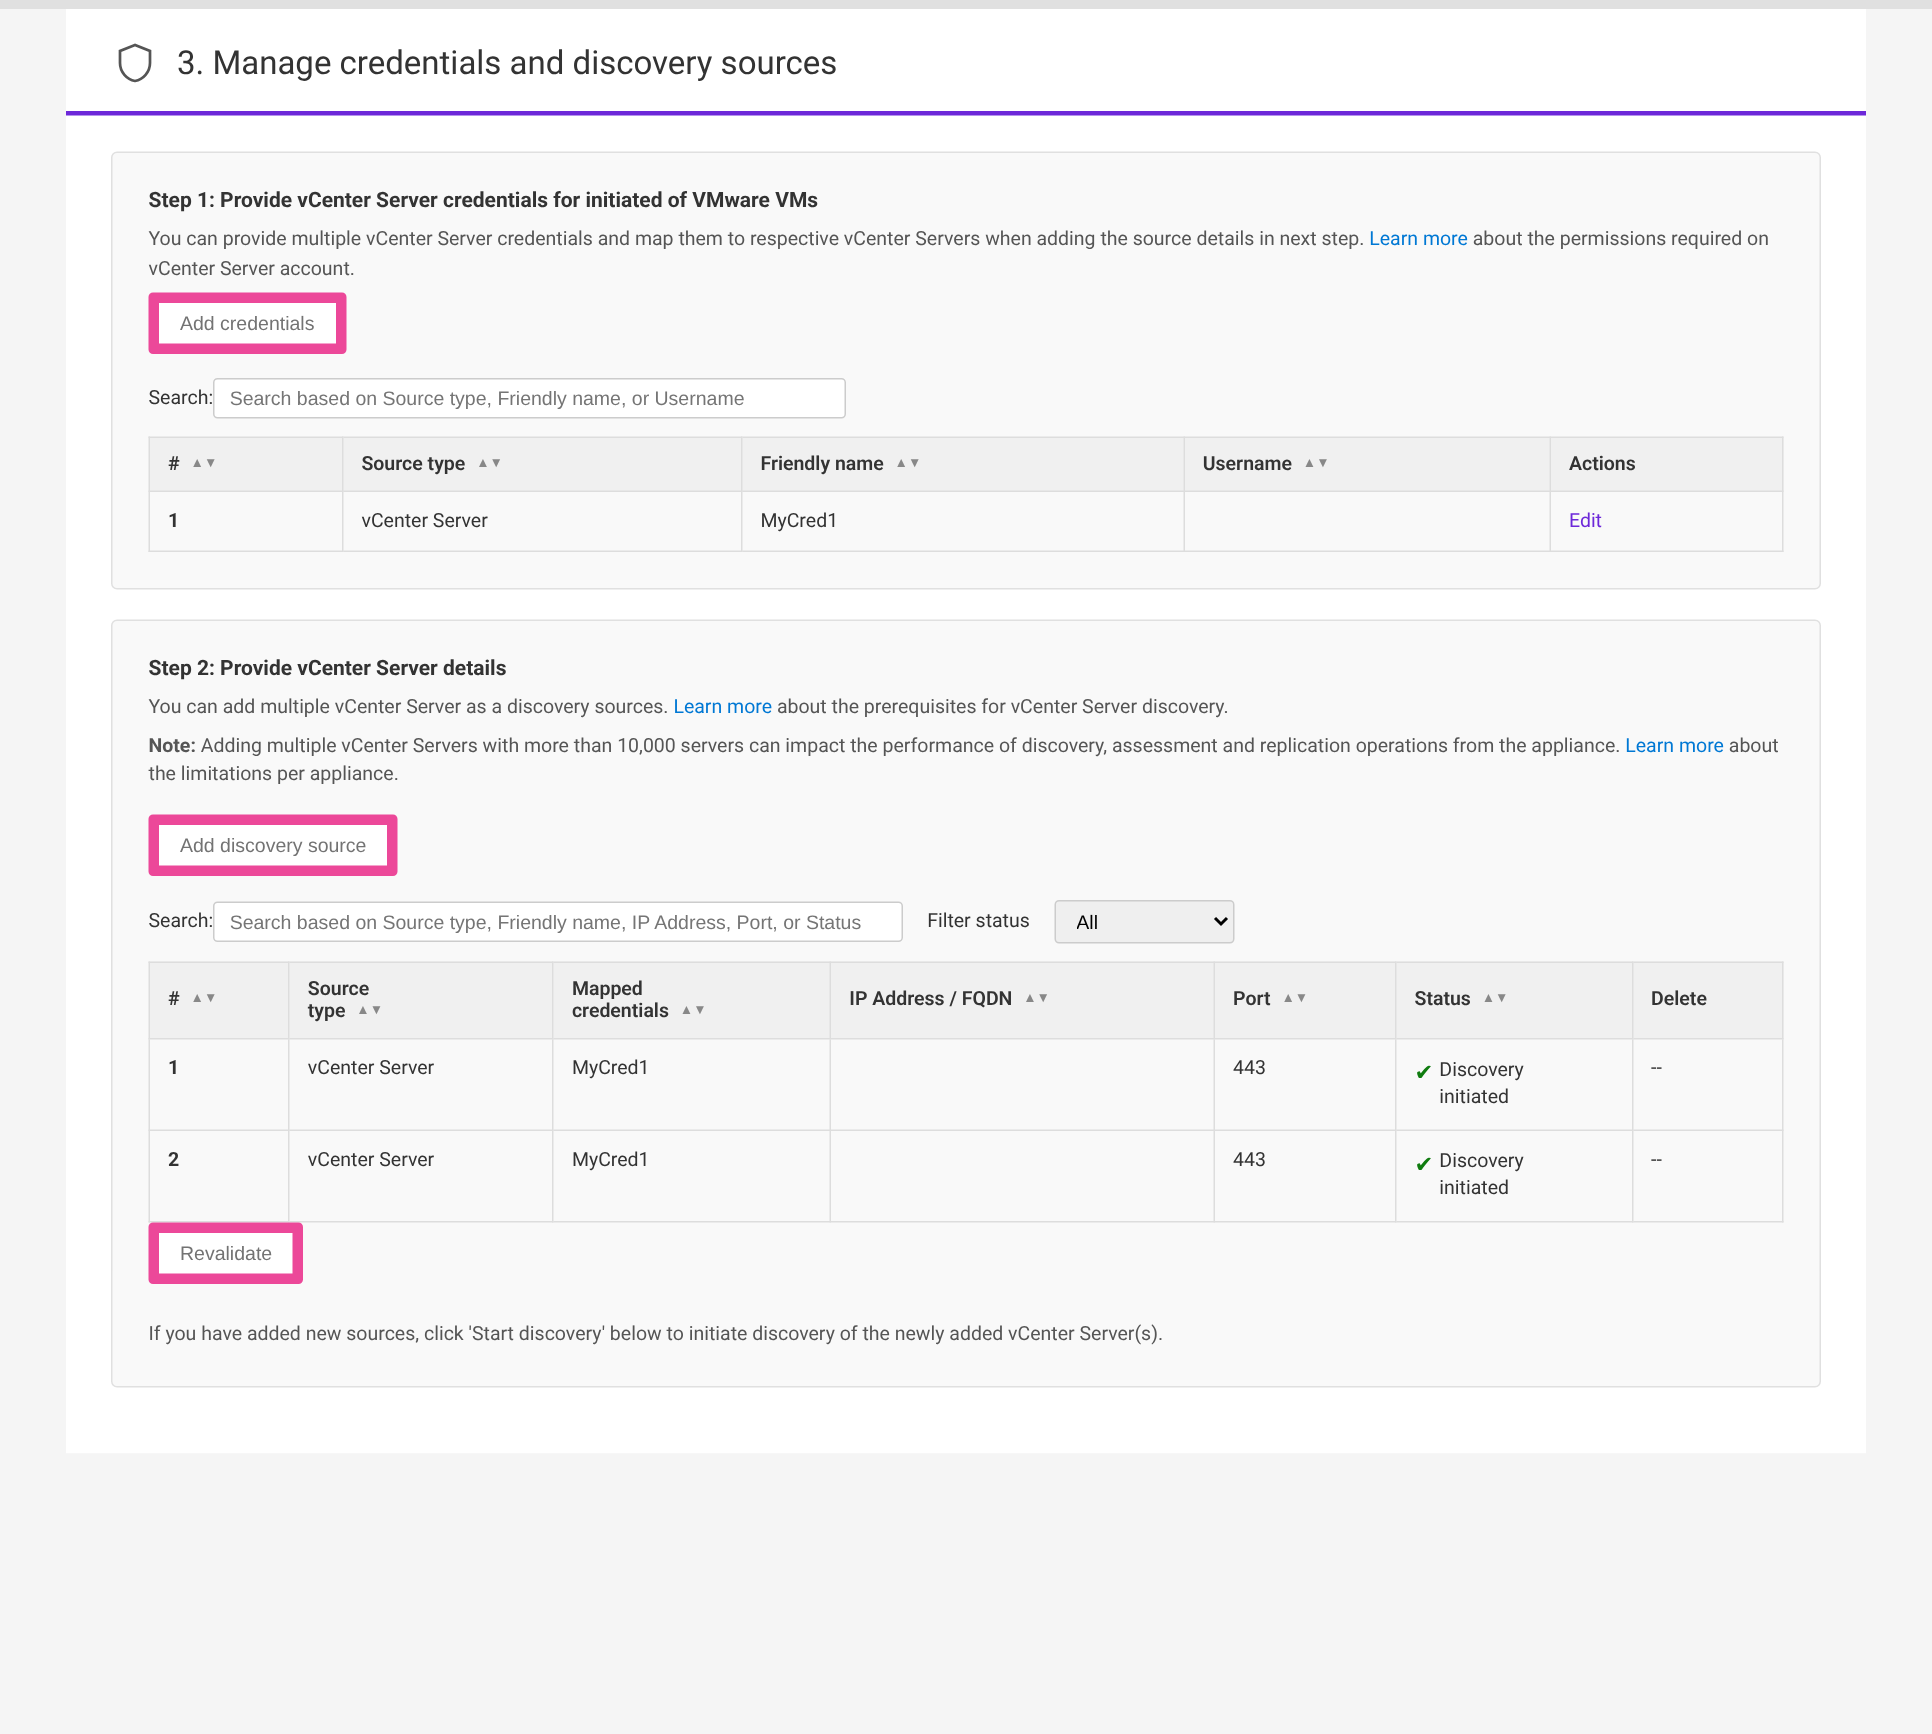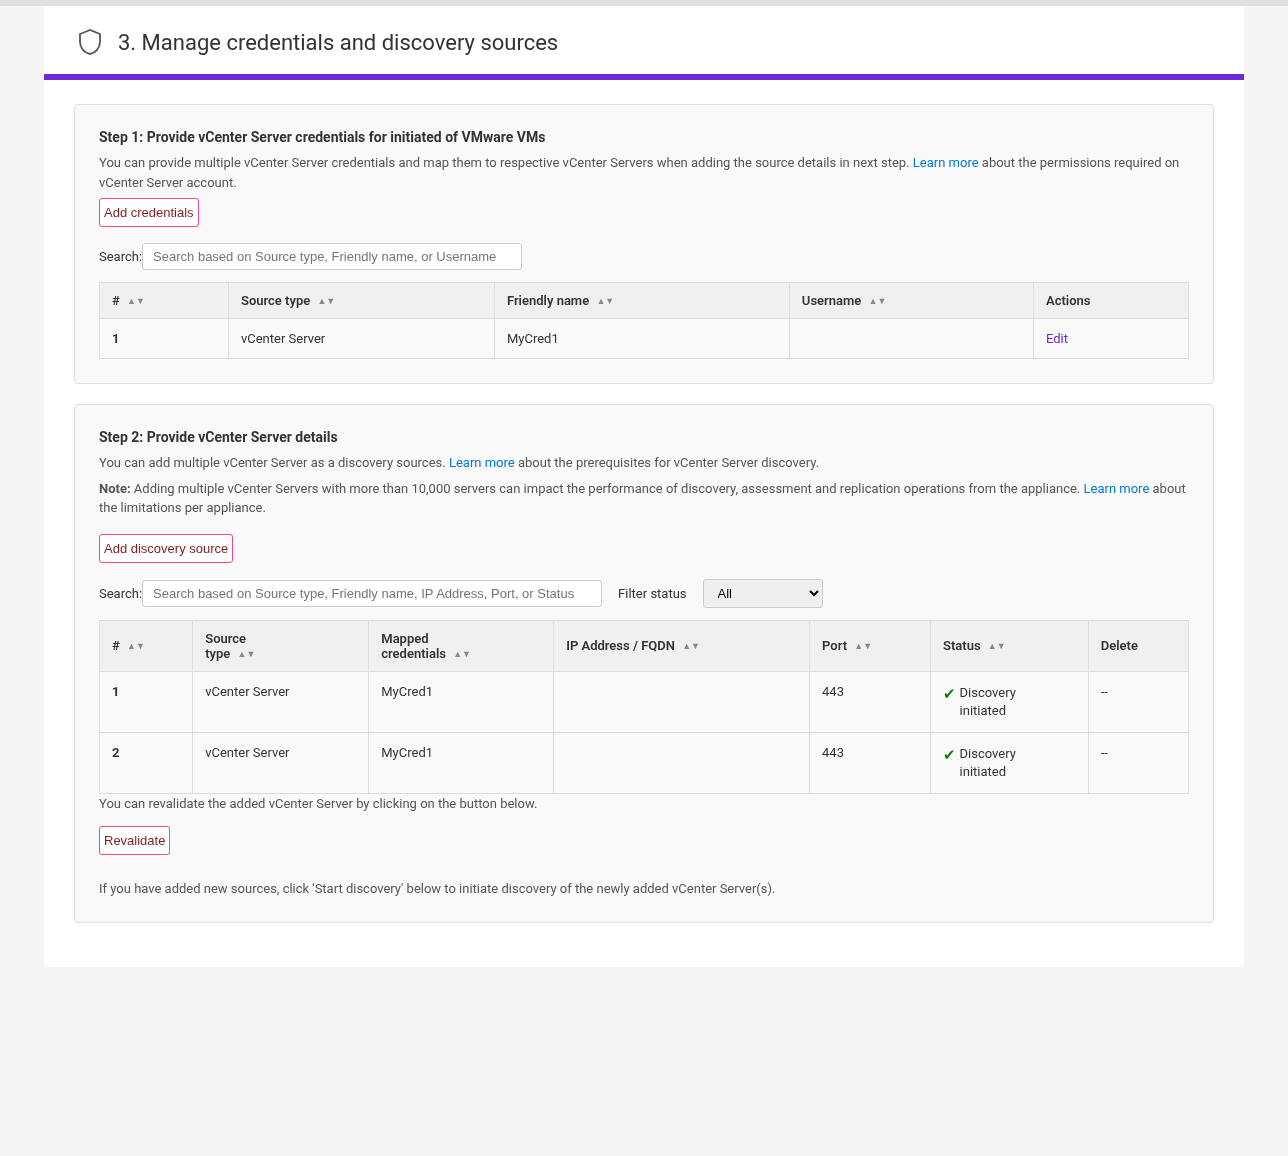--- a/index.html
+++ b/index.html
@@ -17,21 +17,21 @@
       background: #fff;
       max-width: 1200px;
       margin: 0 auto;
       padding: 0;
     }
     .page-header {
       display: flex;
       align-items: center;
       gap: 12px;
       padding: 20px 30px 16px 30px;
-      border-bottom: 6px solid #6d28d9;
+      border-bottom: 3px solid #6d28d9;
     }
     .shield-icon-wrap {
       width: 32px;
       height: 32px;
       display: flex;
       align-items: center;
       justify-content: center;
     }
     .page-title {
       font-size: 22px;
@@ -67,24 +67,24 @@
     .note-text {
       font-size: 13px;
       color: #555;
       margin-bottom: 16px;
       line-height: 1.5;
     }
     .note-text strong {
       font-weight: 700;
     }
     .btn-outline {
-      border: 1px solid #ec4899;
-      color: #7f1d1d;
+      border: 7px solid #ec4899;
+      color: #737373;
       background: #fff;
-      padding: 6px 4px;
+      padding: 6px 14px;
       border-radius: 3px;
       cursor: pointer;
       font-size: 13px;
       margin-bottom: 16px;
     }
     .search-row {
       display: flex;
       align-items: center;
       gap: 0;
       margin-bottom: 12px;
@@ -93,21 +93,21 @@
       font-size: 13px;
       color: #333;
       white-space: nowrap;
     }
     .search-input {
       border: 1px solid #ccc;
       border-radius: 3px;
       padding: 5px 10px;
       font-size: 13px;
       color: #aaa;
-      width: 380px;
+      width: 422px;
     }
     .search-input-wide {
       width: 460px;
     }
     .filter-label {
       font-size: 13px;
       color: #333;
     }
     .filter-select {
       border: 1px solid #ccc;
@@ -338,19 +338,18 @@
           <span class="check-icon">✔</span>
           <span class="status-text">Discovery<br>initiated</span>
         </div>
       </td>
       <td>--</td>
     </tr>
           </tbody>
       </table>
 
 
-      <p class="revalidate-note">You can revalidate the added vCenter Server by clicking on the button below.</p>
       <button class="btn-outline" style="margin-bottom:12px;">Revalidate</button>
       <p class="final-note">If you have added new sources, click 'Start discovery' below to initiate discovery of the newly added vCenter Server(s).</p>
     </div>
 
   </div>
 </div>
 
 </body></html>

